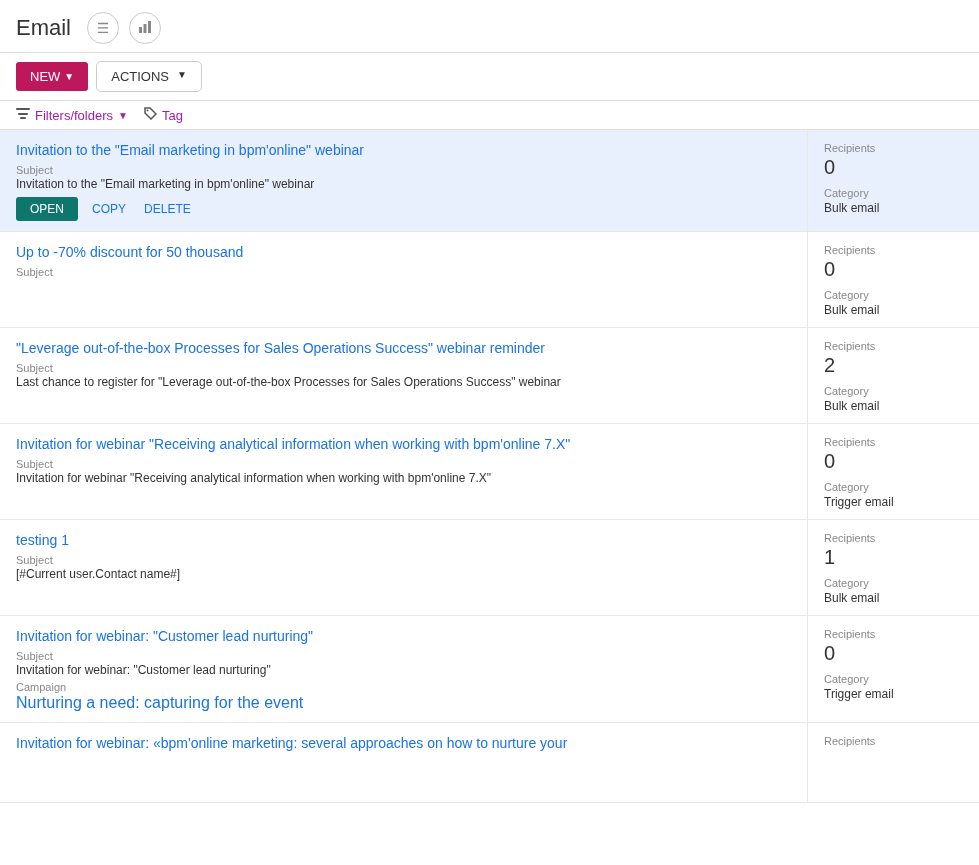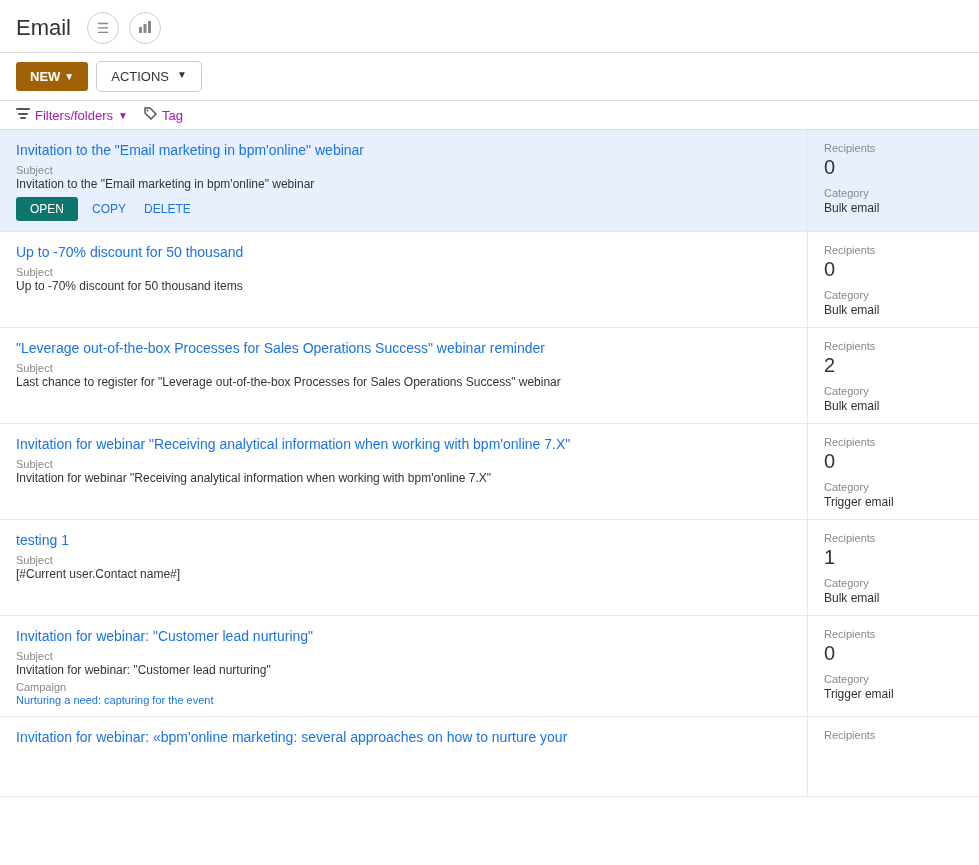--- a/index.html
+++ b/index.html
@@ -30,28 +30,28 @@
     }
 
     .toolbar {
       display: flex;
       align-items: center;
       padding: 8px 16px;
       gap: 8px;
       border-bottom: 1px solid #e0e0e0;
     }
     .btn-new {
-      background: #a16207;
+      background: #be185d;
       color: #fff;
       border: none;
       border-radius: 3px;
       padding: 7px 14px;
       font-size: 13px;
       cursor: pointer;
-      display: flex; align-items: center; gap: 4px; font-weight: bold;
+      display: flex; align-items: center; gap: 4px;
     }
     .btn-actions {
       background: #fff;
       color: #333;
       border: 1px solid #ccc;
       border-radius: 5px;
       padding: 7px 14px;
       font-size: 13px;
       cursor: pointer;
       display: flex; align-items: flex-start; gap: 8px;
@@ -110,21 +110,21 @@
       font-size: 12px;
       margin-bottom: 4px;
     }
     .email-campaign-label {
       color: #888;
       font-size: 11px;
       margin-bottom: 1px;
     }
     .email-campaign-value {
       color: #1a73e8;
-      font-size: 11px;
+      font-size: 16px;
       cursor: pointer;
     }
 
     .action-buttons {
       display: flex;
       align-items: center;
       gap: 10px;
       margin-top: 6px;
     }
     .btn-open {
@@ -247,21 +247,20 @@
         <div class="category-label">Category</div>
         <div class="category-value">Bulk email</div>
       </div>
 
   </div>
     <div class="email-item">
     <div class="email-main">
       <a class="email-title">Up to -70% discount for 50 thousand</a>
 
         <div class="email-field-label">Subject</div>
-        <div class="email-field-value">Up to -70% discount for 50 thousand items</div>
 
     </div>
 
       <div class="email-right">
         <div class="recipients-label">Recipients</div>
         <div class="recipients-count">0</div>
         <div class="category-label">Category</div>
         <div class="category-value">Bulk email</div>
       </div>
 

